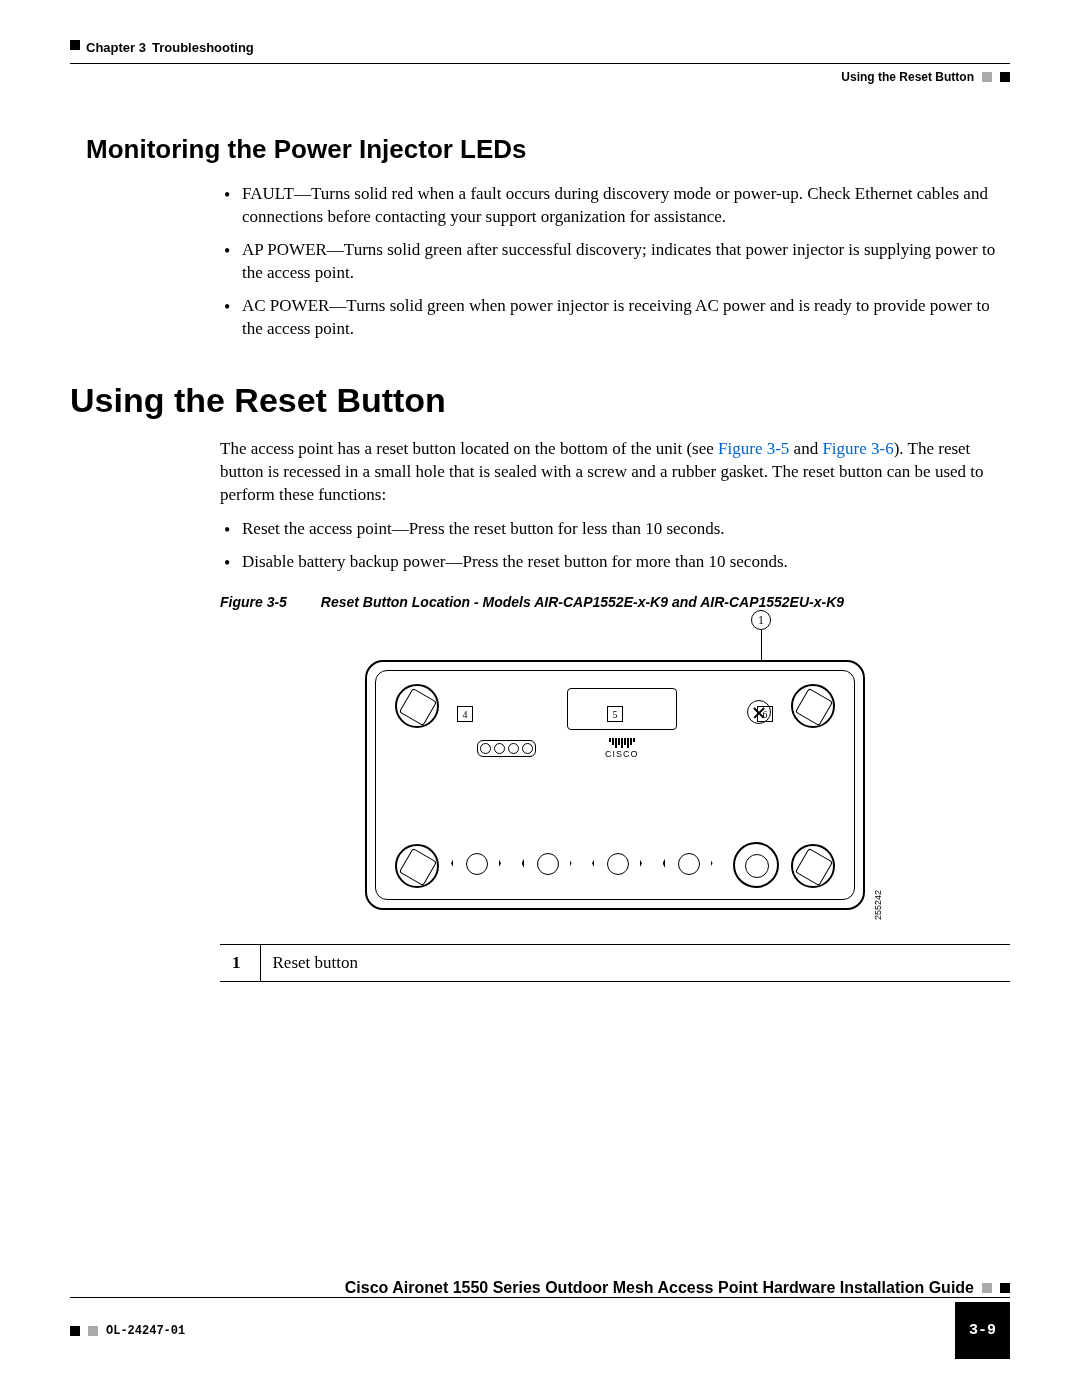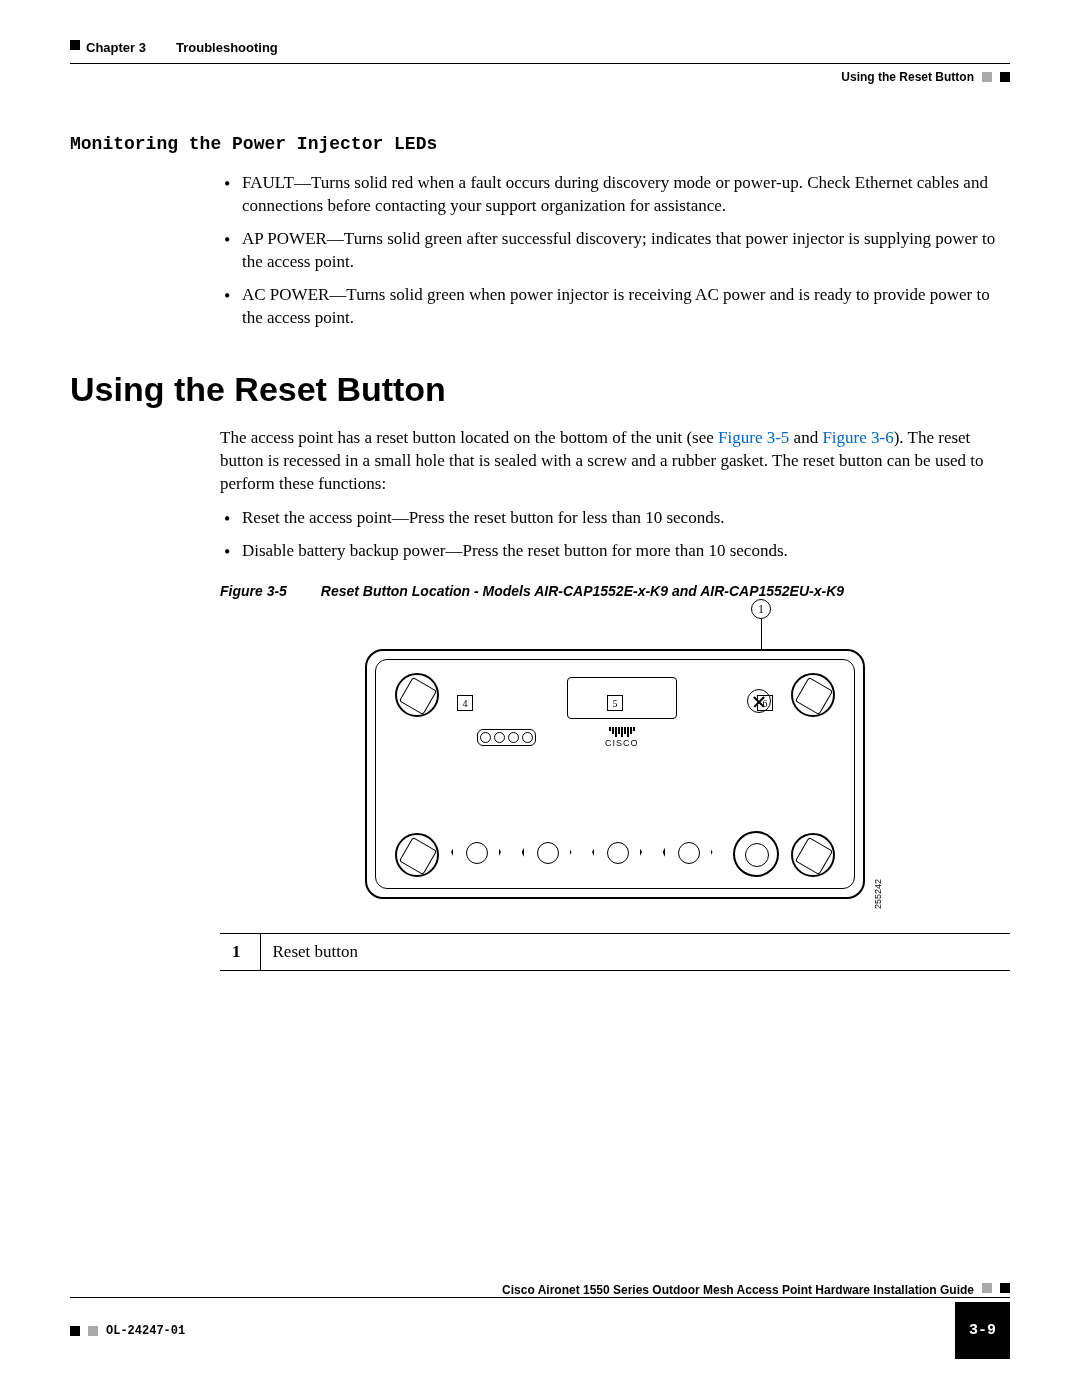--- a/index.html
+++ b/index.html
@@ -28,24 +28,24 @@
   .header-left { display: flex; align-items: flex-start; gap: 6px; }
   .header-rule {
     border: none;
     border-top: 1px solid #000;
     margin-bottom: 6px;
   }
   .sq { width: 10px; height: 10px; background: #000; display: inline-block; }
   .sq.light { background: #aaa; }
   .breadcrumb-right { font-family: Arial, sans-serif; font-size: 12px; font-weight: bold; text-align: right; margin-bottom: 50px; display: flex; justify-content: flex-end; align-items: center; gap: 8px; }
   h2.section {
-    font-family: Liberation Mono, monospace;
-    font-weight: bold;
-    font-size: 18px;
-    margin-left: 0;
+    font-family: Liberation Sans, sans-serif;
+    font-weight: bold;
+    font-size: 26px;
+    margin-left: 16px;
     margin-bottom: 18px;
   }
   h1.main-section {
     font-family: Arial, Helvetica, sans-serif;
     font-weight: bold;
     font-size: 34px;
     margin-top: 40px;
     margin-bottom: 18px;
   }
   .body-indent {
@@ -300,27 +300,27 @@
     border-top: 1px solid #000;
     margin-bottom: 4px;
   }
   .footer-row {
     display: flex;
     justify-content: space-between;
     align-items: flex-start;
     font-family: Arial, sans-serif;
   }
   .footer-title {
-    font-size: 12px;
+    font-size: 16px;
     font-weight: bold;
     text-align: right;
     flex: 1;
     display: flex;
     justify-content: flex-end;
-    align-items: flex-start;
+    align-items: center;
     gap: 8px;
   }
   .footer-bottom {
     display: flex;
     justify-content: space-between;
     align-items: center;
     margin-top: 2px;
     font-family: Liberation Mono, monospace;
   }
   .doc-num {
@@ -340,21 +340,21 @@
 </style>
 </head>
 <body>
 
 <div class="page">
 
   <div class="header">
     <div class="header-left">
       <span class="sq"></span>
       <span>Chapter 3</span>
-      <span style="margin-left:24px;">Troubleshooting</span>
+      <span style="margin-left:0;">Troubleshooting</span>
     </div>
   </div>
   <hr class="header-rule">
   <div class="breadcrumb-right">
     <span>Using the Reset Button</span>
     <span class="sq light"></span>
     <span class="sq"></span>
   </div>
 
   <h2 class="section">Monitoring the Power Injector LEDs</h2>

